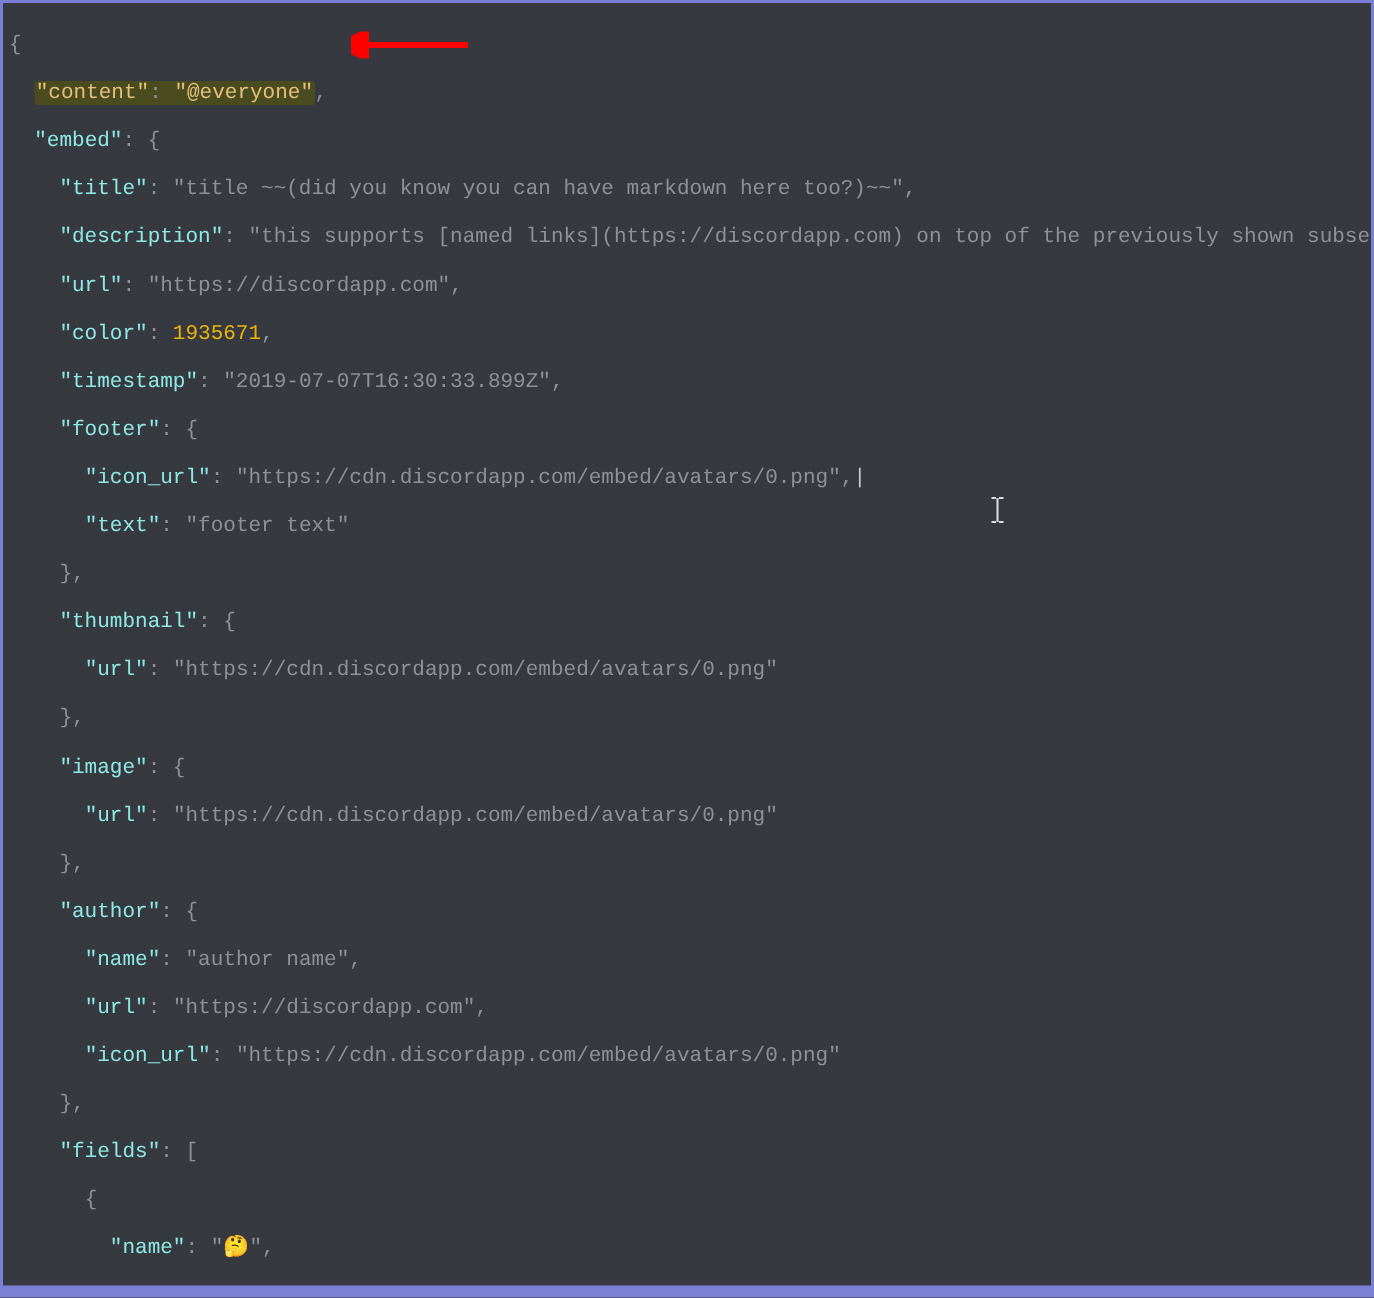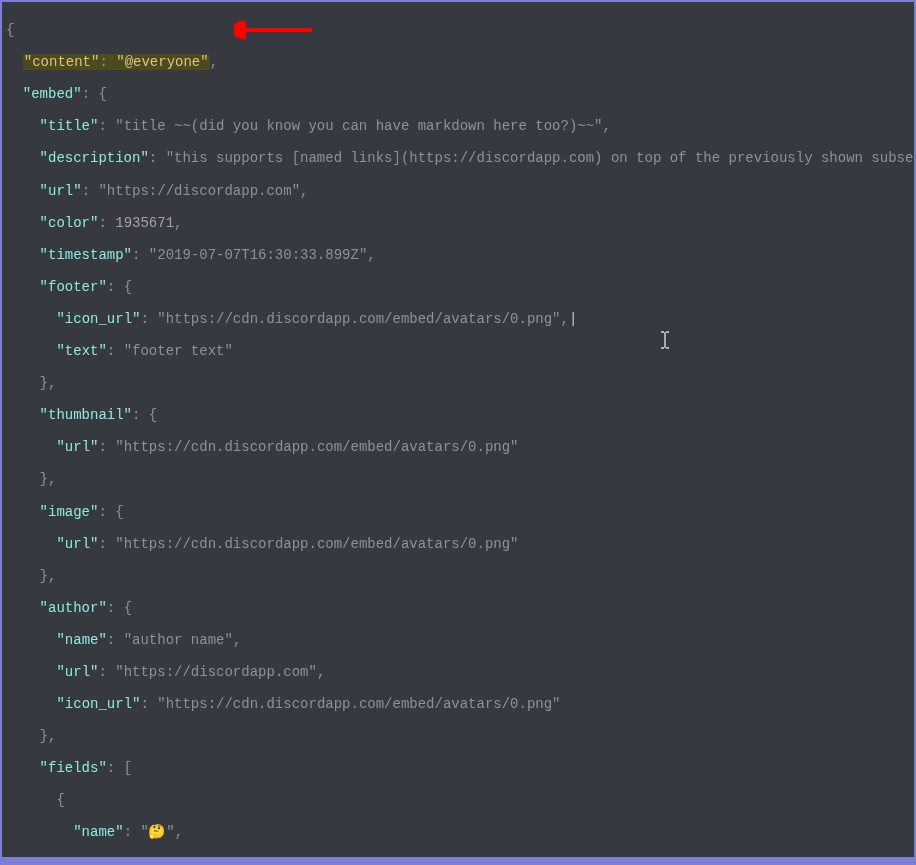--- a/index.html
+++ b/index.html
@@ -18,21 +18,21 @@
     margin: 2px;
     padding: 4px 0 0 4px;
     white-space: pre;
     overflow: hidden;
     position: relative;
   }
   .code-line { display: block; height: 16px; }
   .punct { color: #8e9297; }
   .key { color: #8fe9e3; }
   .str { color: #8e9297; }
-  .num { color: #a3a3a3; }
+  .num { color: #eab308; }
   .hl { background: #4a4b1f; padding: 0 1px; border-radius: 2px; }
   .hl .key { color: #e5c07b; }
   .hl .str { color: #e5c07b; }
   .caret { color: #c8ccd0; }
   .arrow {
     position: absolute;
     top: 19px; left: 232px;
     width: 80px; height: 18px;
     pointer-events: none;
   }

